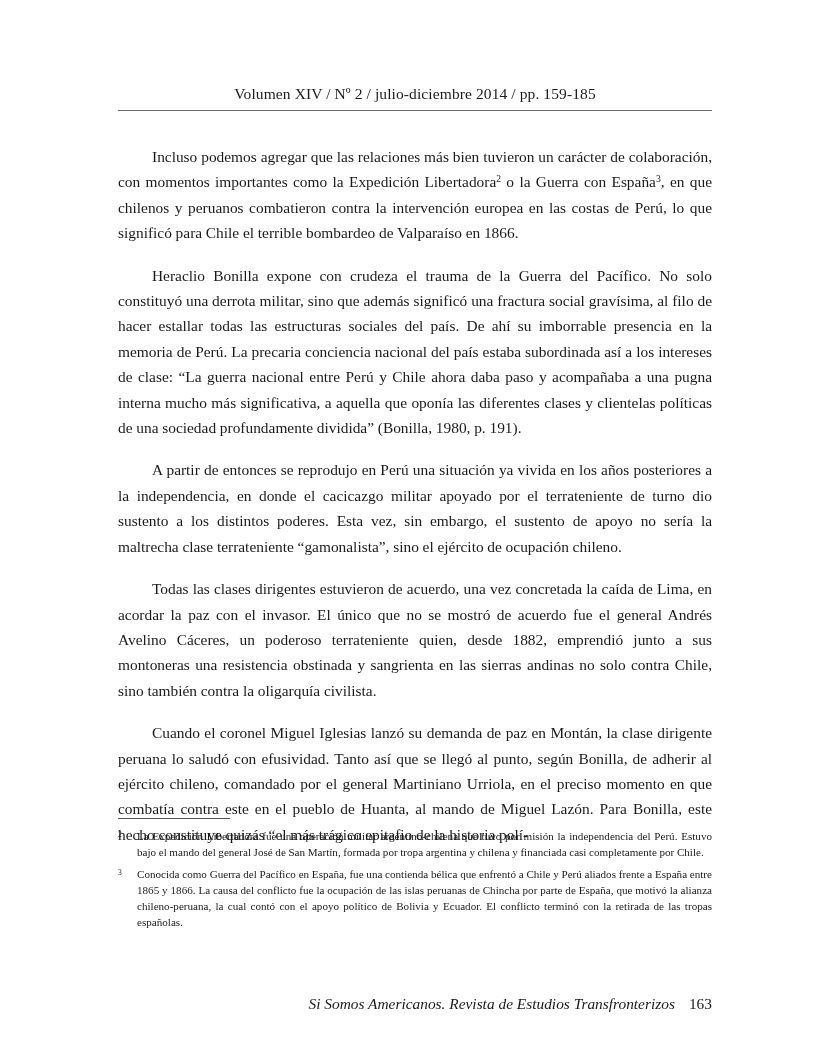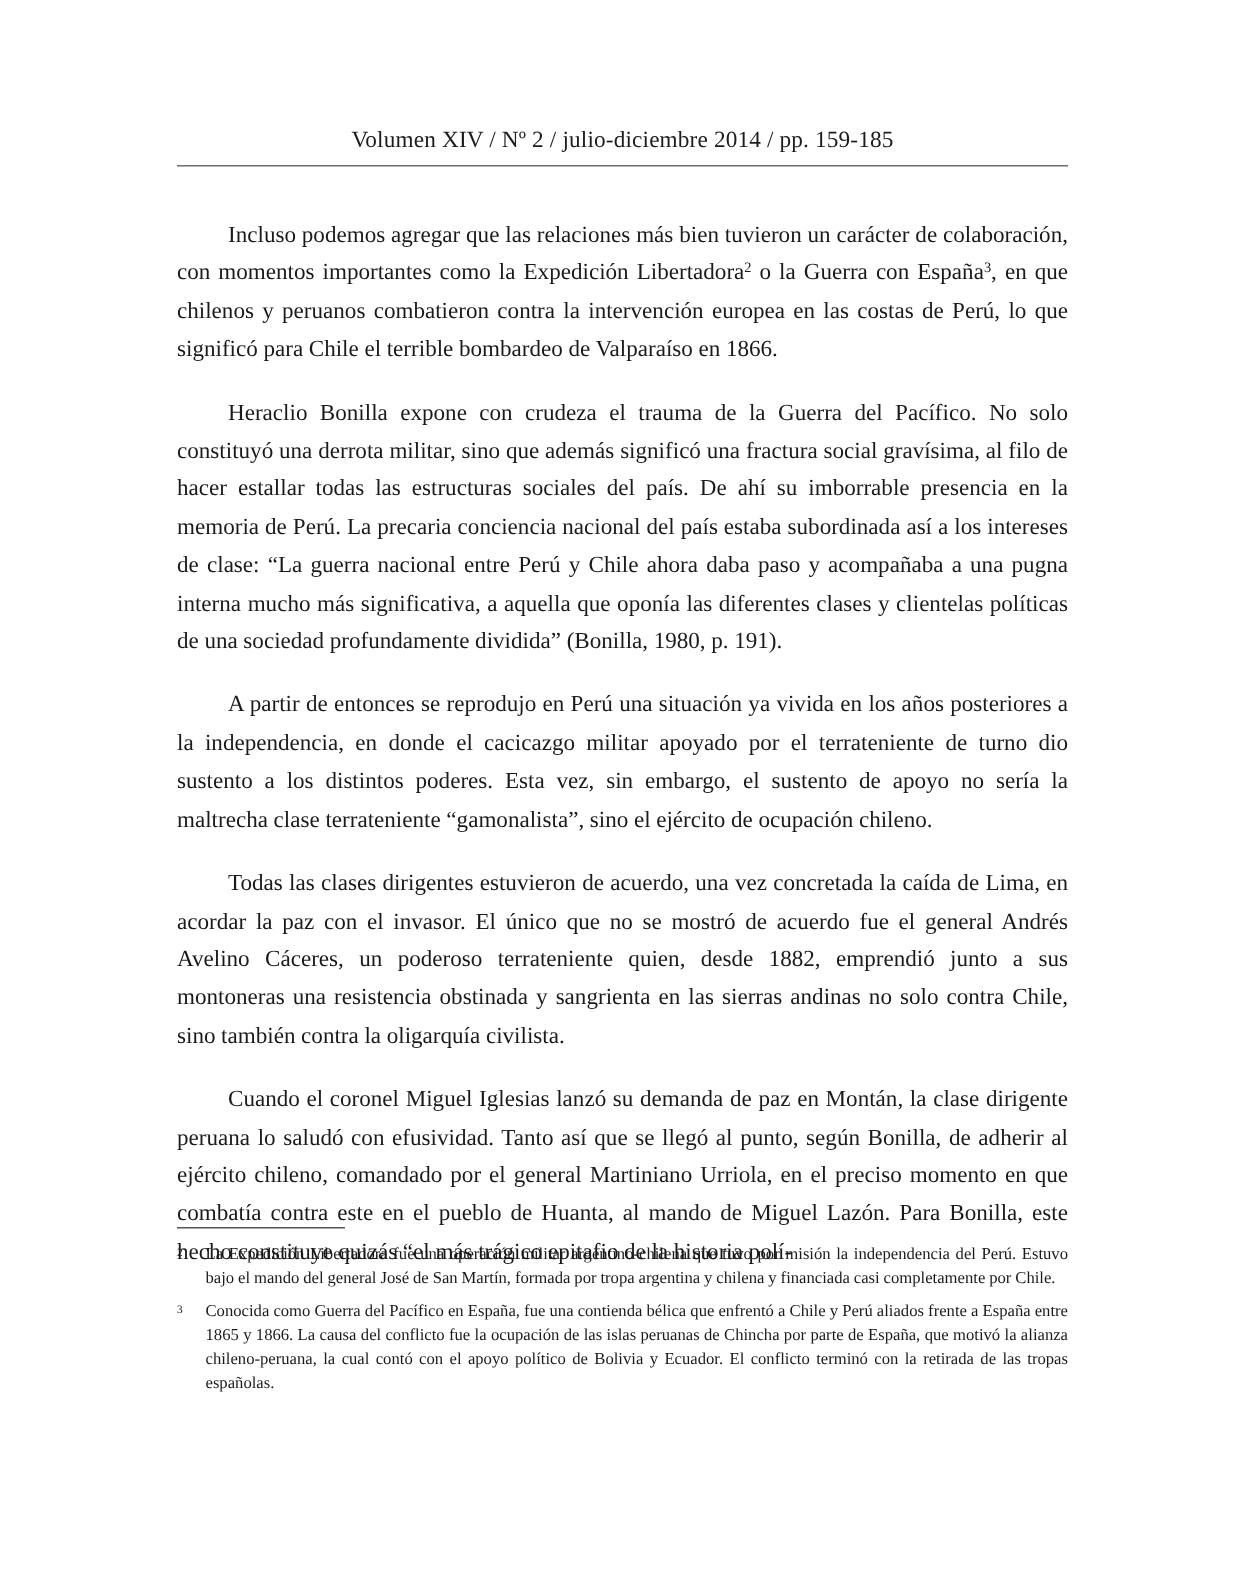--- a/index.html
+++ b/index.html
@@ -138,14 +138,17 @@
     </div>
 
   <div class="fn-block">
     <div class="fn-rule"></div>
     <div id="fn-list">
         <div class="footnote"><span class="fn-num">2</span><span>La Expedición Libertadora fue una operación militar argentino-chilena que tuvo por misión la independencia del Perú. Estuvo bajo el mando del general José de San Martín, formada por tropa argentina y chilena y financiada casi completamente por Chile.</span></div>
         <div class="footnote"><span class="fn-num">3</span><span>Conocida como Guerra del Pacífico en España, fue una contienda bélica que enfrentó a Chile y Perú aliados frente a España entre 1865 y 1866. La causa del conflicto fue la ocupación de las islas peruanas de Chincha por parte de España, que motivó la alianza chileno-peruana, la cual contó con el apoyo político de Bolivia y Ecuador. El conflicto terminó con la retirada de las tropas españolas.</span></div>
       </div>
   </div>
 
+  <div class="footer">
+    <span class="journal">Si Somos Americanos. Revista de Estudios Transfronterizos</span><span class="folio">163</span>
+  </div>
 
 </div>
 
 </body></html>

